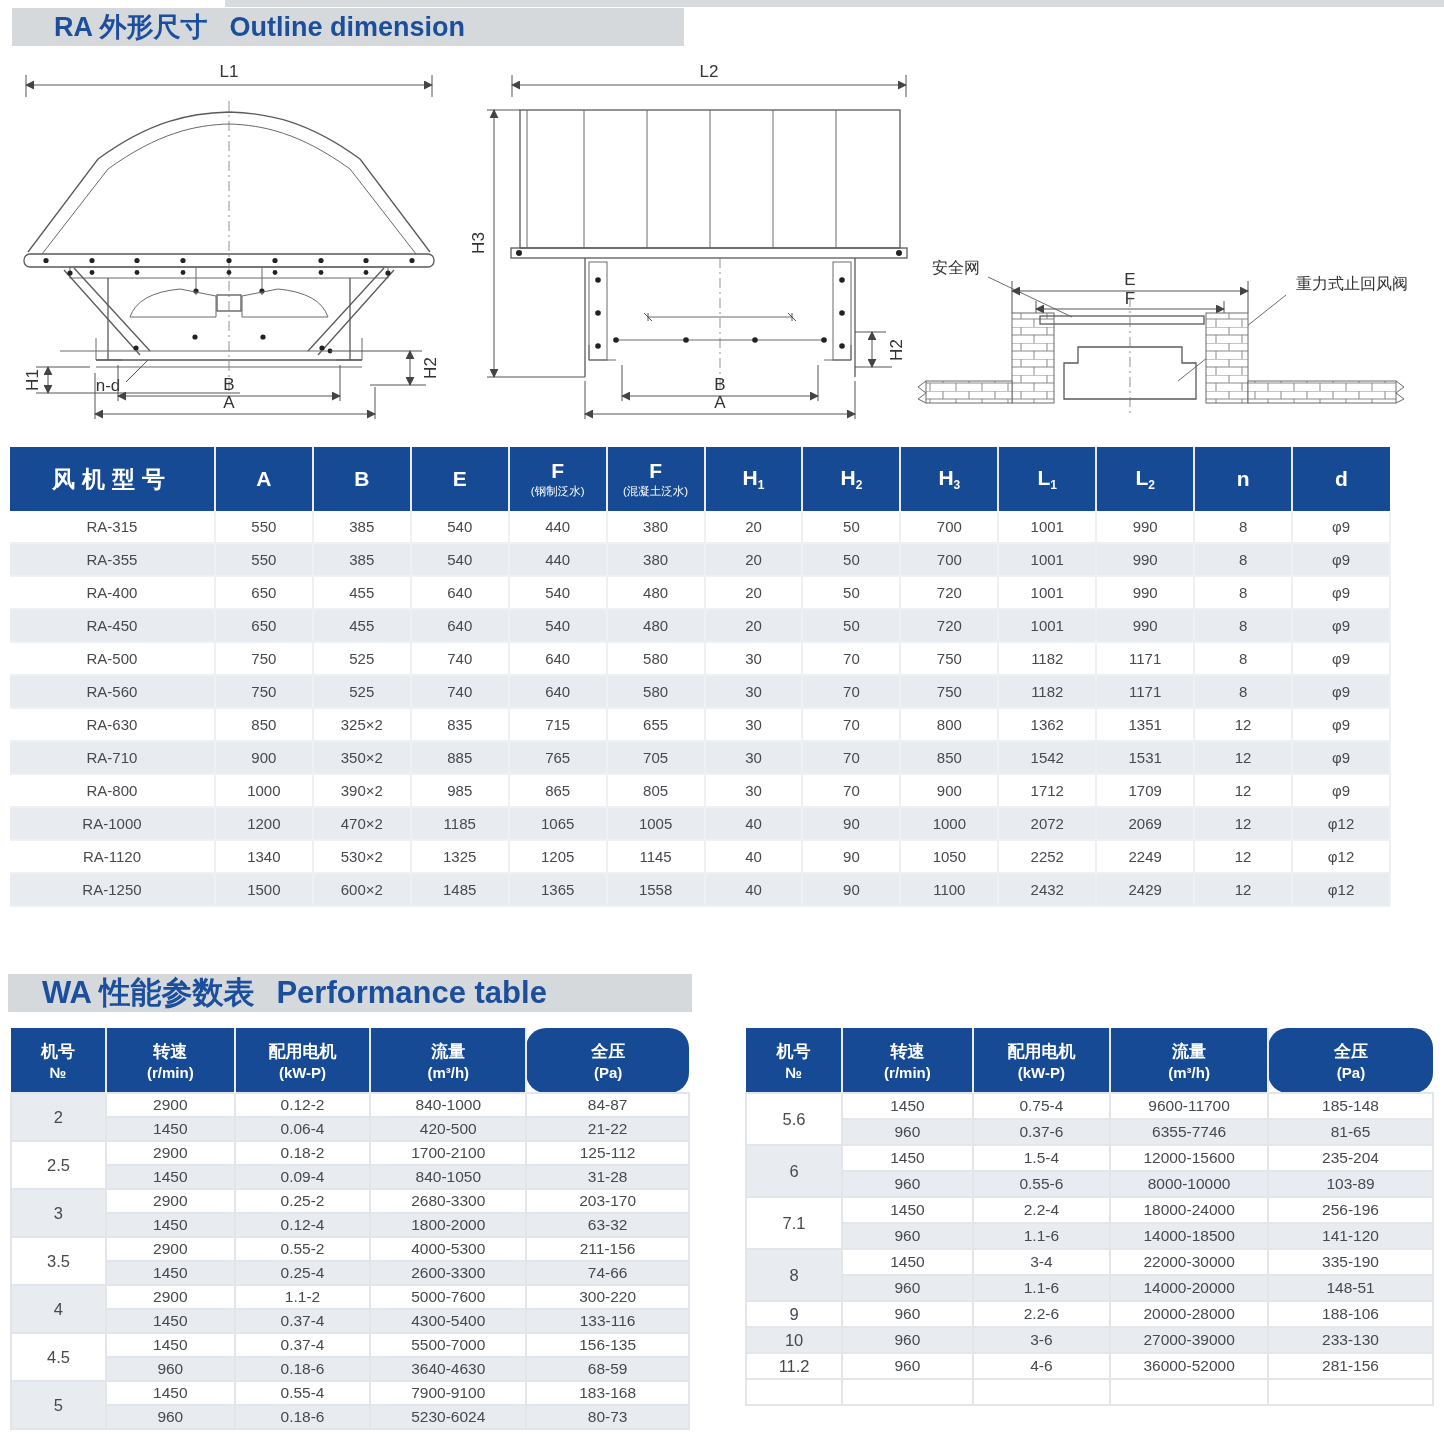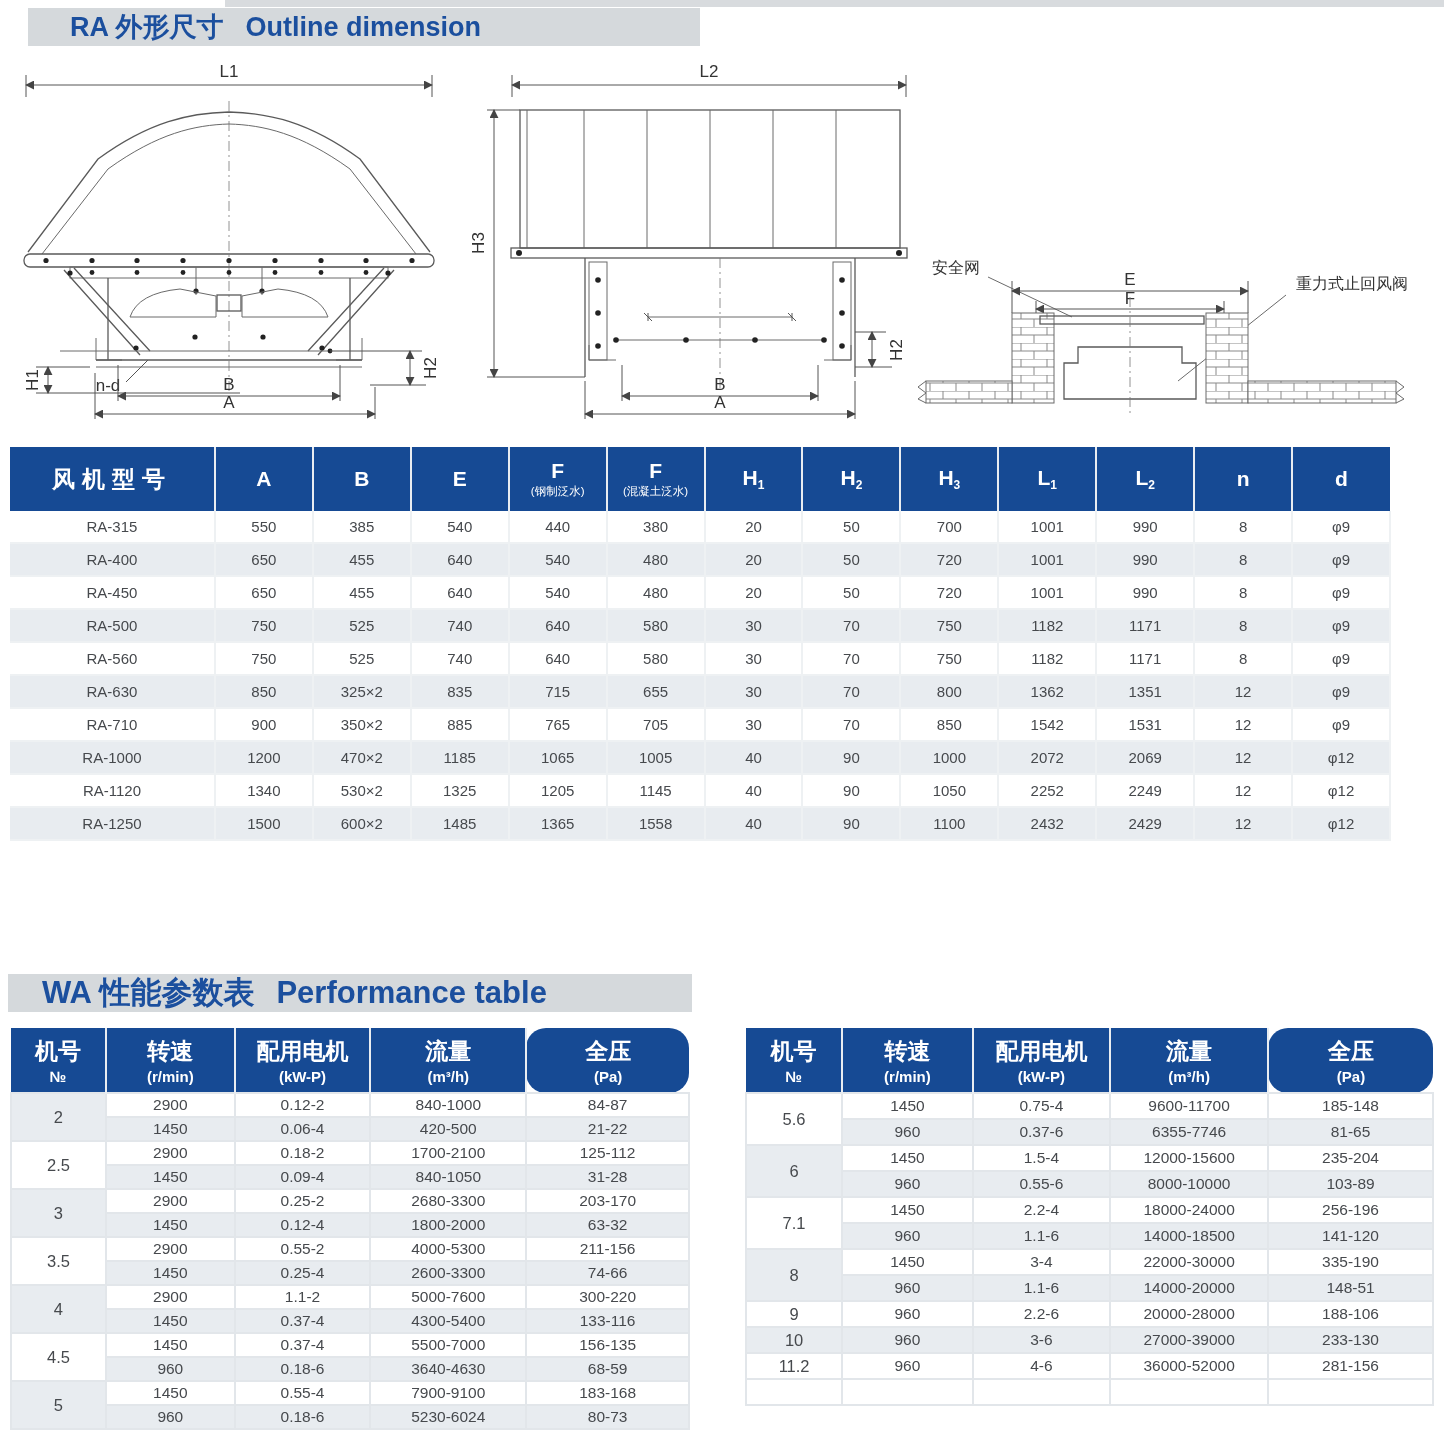--- a/index.html
+++ b/index.html
@@ -1,21 +1,21 @@
 <!DOCTYPE html>
 <html><head>
 <meta charset="utf-8">
 <style>
   html,body{margin:0;padding:0;background:#fff;}
   .page{position:relative;width:1444px;height:1437px;background:#fff;overflow:hidden;
         font-family:"Liberation Sans",sans-serif;color:#3c4043;}
   .topstrip{position:absolute;left:225px;top:0;width:1219px;height:7px;background:#d8dbde;}
   .band{position:absolute;background:#d5d9dc;color:#1b4f9e;font-weight:bold;
         display:flex;align-items:center;gap:22px;}
-  .band1{left:28px;top:8px;width:672px;height:38px;font-size:27px;padding-left:42px;box-sizing:border-box;}
+  .band1{left:12px;top:8px;width:672px;height:38px;font-size:27px;padding-left:42px;box-sizing:border-box;}
   .band2{left:8px;top:974px;width:684px;height:38px;font-size:31px;padding-left:34px;box-sizing:border-box;}
   svg.drawings{position:absolute;left:0;top:55px;}
   svg .ln{stroke:#5a5a5a;stroke-width:1.3;fill:none;}
   svg .thin{stroke:#6a6a6a;stroke-width:1;fill:none;}
   svg .dim{stroke:#555;stroke-width:1;fill:none;}
   svg .cl{stroke:#777;stroke-width:.8;stroke-dasharray:10 4 2 4;fill:none;}
   svg .dot{fill:#222;}
   svg text{fill:#333;font-family:"Liberation Sans",sans-serif;}
   .dimlabel{font-size:17px;}
   .cnlabel{font-size:16px;}
@@ -31,21 +31,21 @@
   table.dim td{height:31px;text-align:center;font-size:15px;color:#46494d;
                border-right:2px solid #eef1f3;border-bottom:2px solid #eef1f3;padding:0;}
   table.dim tbody tr:nth-child(even) td{background:#e8ecf0;}
   
   table.perf{position:absolute;top:1028px;border-collapse:collapse;table-layout:fixed;}
   table.perf.left{left:10px;width:680px;}
   table.perf.right{left:745px;width:689px;}
   table.perf th{background:#164a94;color:#fff;height:64px;vertical-align:middle;
                 border-right:2px solid #e9edf1;padding:0;}
   table.perf th:last-child{border-right:none;border-radius:20px;}
-  table.perf th .main{font-size:23px;font-weight:bold;display:block;}
+  table.perf th .main{font-size:17px;font-weight:bold;display:block;}
   table.perf th .sub{font-size:15px;font-weight:bold;display:block;margin-top:1px;}
   table.perf td{text-align:center;font-size:15.5px;color:#46494d;
                 border:2px solid #e2e6ea;padding:0;}
   table.perf.left td{height:22px;}
   table.perf.right td{height:24px;}
   table.perf td.no-cell{font-size:16.5px;background:#fff;}
   table.perf td.no-cell.gshaded{background:#e8ecf0;}
   table.perf tr.shaded td{background:#e8ecf0;}
   table.perf tr.shaded td.no-cell{background:#fff;}
   table.perf tr.shaded td.no-cell.gshaded{background:#e8ecf0;}
@@ -274,20 +274,35 @@
           <td>380</td>
           <td>20</td>
           <td>50</td>
           <td>700</td>
           <td>1001</td>
           <td>990</td>
           <td>8</td>
           <td>φ9</td>
         </tr>
         <tr>
+          <td>RA-355</td>
+          <td>550</td>
+          <td>385</td>
+          <td>540</td>
+          <td>440</td>
+          <td>380</td>
+          <td>20</td>
+          <td>50</td>
+          <td>700</td>
+          <td>1001</td>
+          <td>990</td>
+          <td>8</td>
+          <td>φ9</td>
+        </tr>
+        <tr>
           <td>RA-400</td>
           <td>650</td>
           <td>455</td>
           <td>640</td>
           <td>540</td>
           <td>480</td>
           <td>20</td>
           <td>50</td>
           <td>720</td>
           <td>1001</td>
@@ -360,20 +375,35 @@
           <td>900</td>
           <td>350×2</td>
           <td>885</td>
           <td>765</td>
           <td>705</td>
           <td>30</td>
           <td>70</td>
           <td>850</td>
           <td>1542</td>
           <td>1531</td>
+          <td>12</td>
+          <td>φ9</td>
+        </tr>
+        <tr>
+          <td>RA-800</td>
+          <td>1000</td>
+          <td>390×2</td>
+          <td>985</td>
+          <td>865</td>
+          <td>805</td>
+          <td>30</td>
+          <td>70</td>
+          <td>900</td>
+          <td>1712</td>
+          <td>1709</td>
           <td>12</td>
           <td>φ9</td>
         </tr>
         <tr>
           <td>RA-1000</td>
           <td>1200</td>
           <td>470×2</td>
           <td>1185</td>
           <td>1065</td>
           <td>1005</td>

